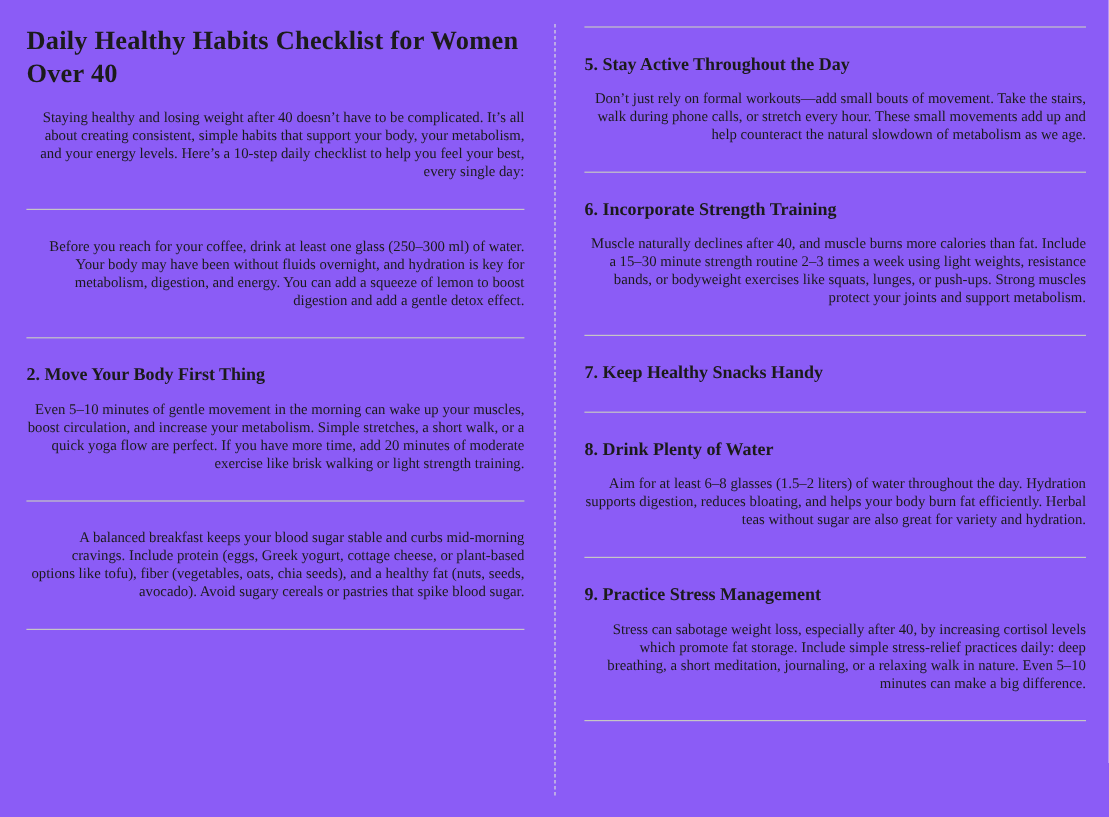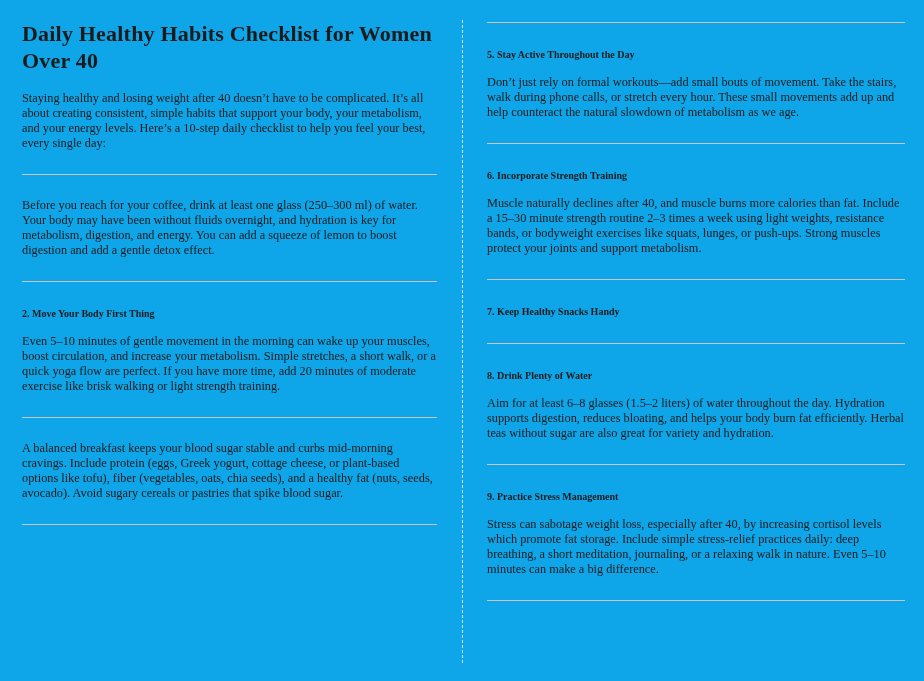--- a/index.html
+++ b/index.html
@@ -1,37 +1,37 @@
 <!DOCTYPE html>
 <html><head>
 <meta charset="utf-8">
 <style>
   html,body{margin:0;padding:0;background:#ffffff;}
   .page{
     width:924px;height:681px;box-sizing:border-box;
-    display:flex;padding:18px 19px 0 22px;background:#0ea5e9;
+    display:flex;padding:18px 19px 0 22px;background:#8b5cf6;
     color:#1b1b1b;font-family:"Liberation Serif","DejaVu Serif",serif;
     overflow:hidden;
   }
   .col-left{width:415px;flex:0 0 415px;}
   .col-gap{width:50px;flex:0 0 50px;position:relative;}
   .col-gap::after{
     content:"";position:absolute;left:50%;top:2px;bottom:18px;
     border-left:1px dashed #dcdcdc;
   }
   .col-right{flex:1;}
   h1{
     font-size:22px;line-height:27px;margin:2px 0 17px 0;
     font-weight:bold;letter-spacing:.2px;
   }
   .body-text{
-    font-size:12.3px;line-height:15px;margin:0;text-align:left;
+    font-size:12.3px;line-height:15px;margin:0;text-align:right;
   }
   .sec-heading{
-    font-size:10px;line-height:17px;margin:0 0 12px 0;font-weight:bold;
+    font-size:15px;line-height:17px;margin:0 0 12px 0;font-weight:bold;
   }
   hr.rule{
     border:none;border-top:1px solid #c6c6c6;margin:23px 0 23px 0;height:0;
   }
   .col-right hr.rule-top{margin:4px 0 23px 0;}
   section{margin:0;}
 </style>
 </head>
 <body>
 

